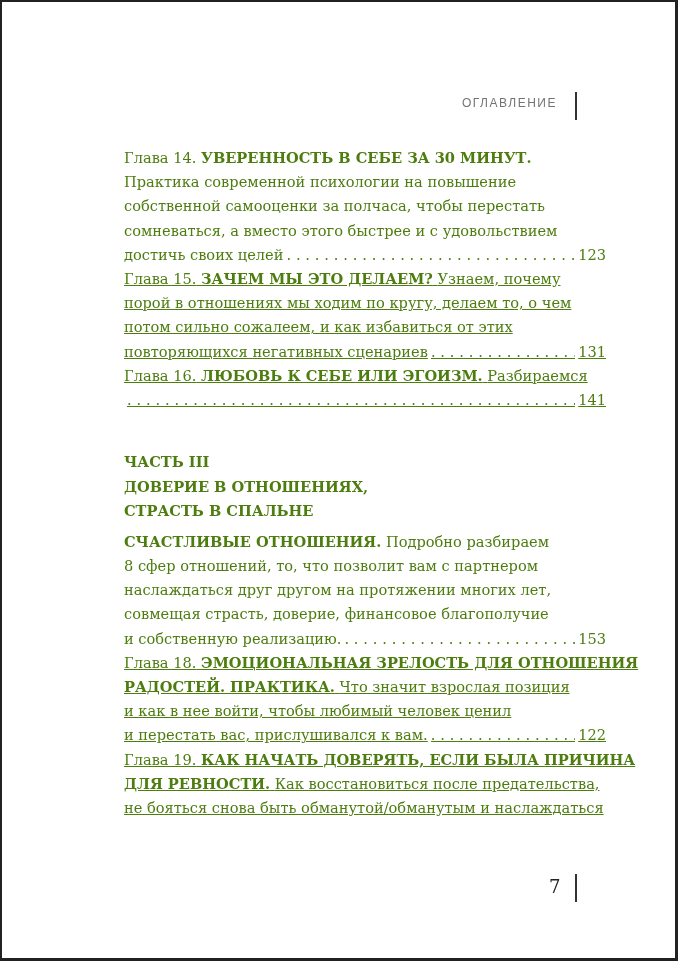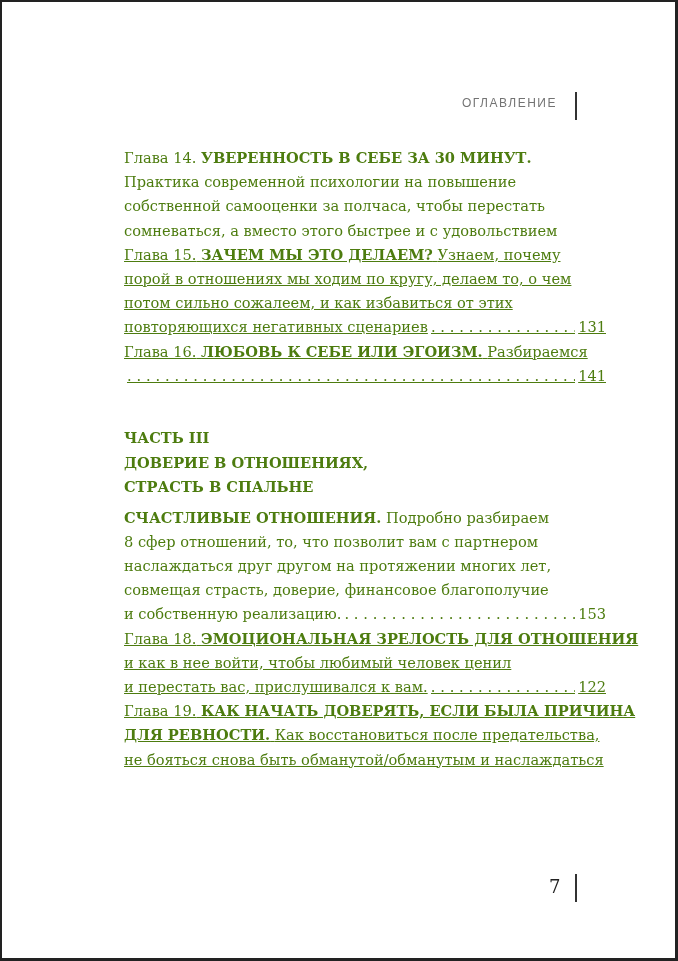--- a/index.html
+++ b/index.html
@@ -74,20 +74,25 @@
   <div class="toc">
 
     <div class="entry">
       <span class="line">
         <span>Глава 14.</span>
         <span class="bold">УВЕРЕННОСТЬ В СЕБЕ ЗА 30 МИНУТ.</span>
       </span>
       <span class="line">Практика современной психологии на повышение</span>
       <span class="line">собственной самооценки за полчаса, чтобы перестать</span>
       <span class="line">сомневаться, а вместо этого быстрее и с удовольствием</span>
+      <div class="lastline">
+        <span>достичь своих целей</span>
+        <span class="dots"></span>
+        <span class="pgnum">123</span>
+      </div>
     </div>
 
     <div class="entry">
       <span class="line">
         <span>Глава 15.</span>
         <span class="bold">ЗАЧЕМ МЫ ЭТО ДЕЛАЕМ?</span>
         <span>Узнаем, почему</span>
       </span>
       <span class="line">порой в отношениях мы ходим по кругу, делаем то, о чем</span>
       <span class="line">потом сильно сожалеем, и как избавиться от этих</span>
@@ -129,20 +134,24 @@
         <span class="dots"></span>
         <span class="pgnum">153</span>
       </div>
     </div>
 
     <div class="entry">
       <span class="line">
         <span>Глава 18.</span>
         <span class="bold">ЭМОЦИОНАЛЬНАЯ ЗРЕЛОСТЬ ДЛЯ ОТНОШЕНИЯ</span>
       </span>
+      <span class="line">
+        <span class="bold">РАДОСТЕЙ. ПРАКТИКА.</span>
+        <span>Что значит взрослая позиция</span>
+      </span>
       <span class="line">и как в нее войти, чтобы любимый человек ценил</span>
       <div class="lastline">
         <span>и перестать вас, прислушивался к вам.</span>
         <span class="dots"></span>
         <span class="pgnum">122</span>
       </div>
     </div>
 
     <div class="entry">
       <span class="line">

